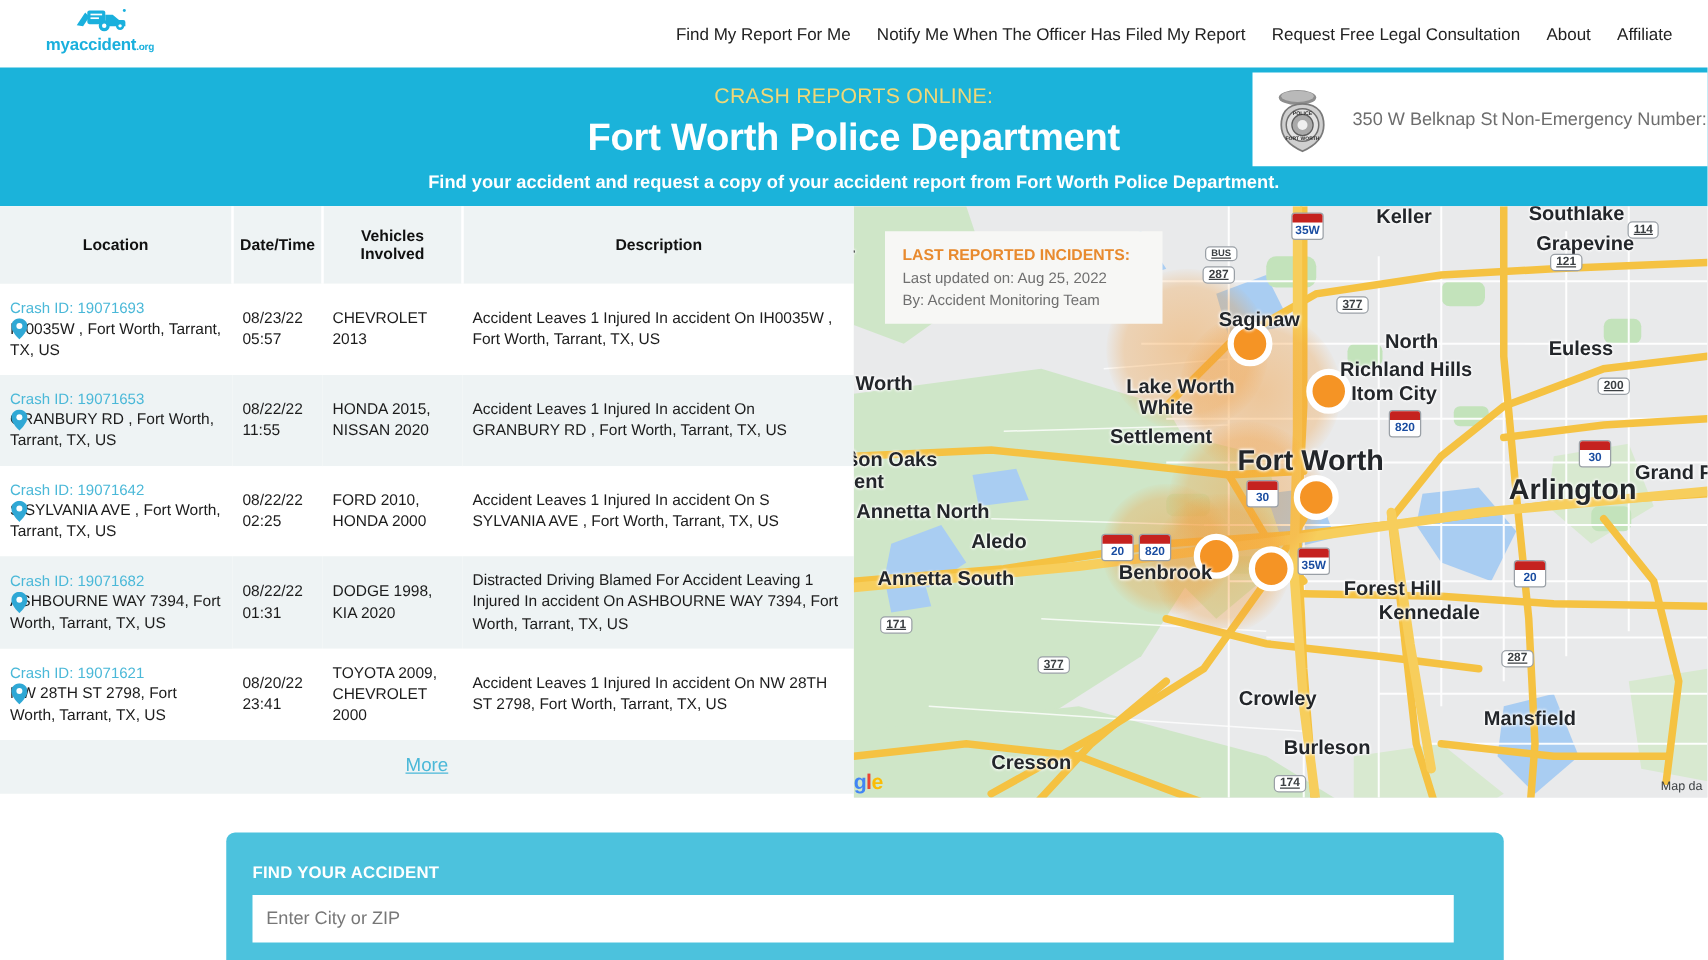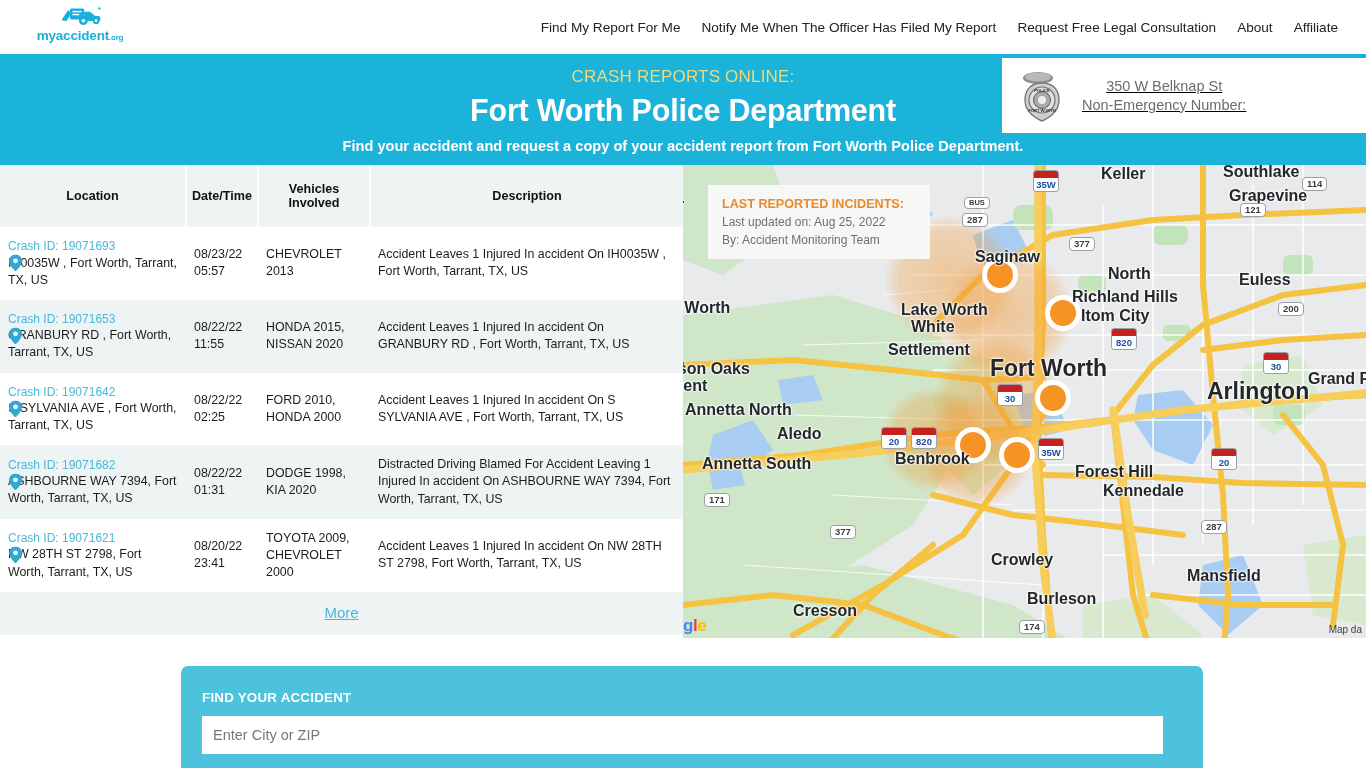--- a/index.html
+++ b/index.html
@@ -59,21 +59,21 @@
     margin-top: 10px;
   }
   .dept-card {
     position: absolute; left: 1002px; top: 4px;
     width: 364px; height: 75px;
     background: #fff;
     display: flex; align-items: center;
     padding-left: 14px; gap: 14px;
   }
   .badge-svg { width: 52px; height: 58px; flex: 0 0 52px; }
-  .dept-lines { display: flex; flex-direction: column; gap: 3px; text-decoration: underline; }
+  .dept-lines { display: flex; flex-direction: row; gap: 3px; }
   .dept-lines div { font-size: 14.5px; color: #6d6d6d; }
 
   
   .table-panel {
     position: absolute; top: 165px; left: 0;
     width: 683px; height: 500px;
     background: #fff;
   }
   table.crash { width: 683px; border-collapse: collapse; table-layout: fixed; }
   table.crash th {
@@ -126,21 +126,21 @@
     position: absolute; color: #3c4043;
     font-family: "Liberation Sans", sans-serif;
     white-space: nowrap; pointer-events: none;
     text-shadow: 0 0 3px #fff, 0 0 3px #fff, 0 0 2px #fff;
   }
   .ml-big  { font-size: 23px; font-weight: bold; color: #23262a; }
   .ml-mid  { font-size: 16px; font-weight: bold; color: #23262a; }
   .shield {
     position: absolute; background: #fff; border: 1.5px solid #9aa0a6;
     border-radius: 4px; font-size: 9.5px; font-weight: bold; color: #3c4043;
-    padding: 1px 4px; text-align: center; line-height: 1.1;
+    padding: 1px 4px; text-align: center; line-height: 1.1; text-decoration: underline;
   }
   .shield-i {
     position: absolute; width: 26px; height: 22px;
     background: #fff; border: 1.5px solid #9aa0a6; border-radius: 3px;
     font-size: 9.5px; font-weight: bold; color: #1a4da1;
     display: flex; align-items: flex-end; justify-content: center;
     padding-bottom: 1px;
   }
   .shield-i::before {
     content: ""; position: absolute; top: 0; left: 0; right: 0; height: 7px;

